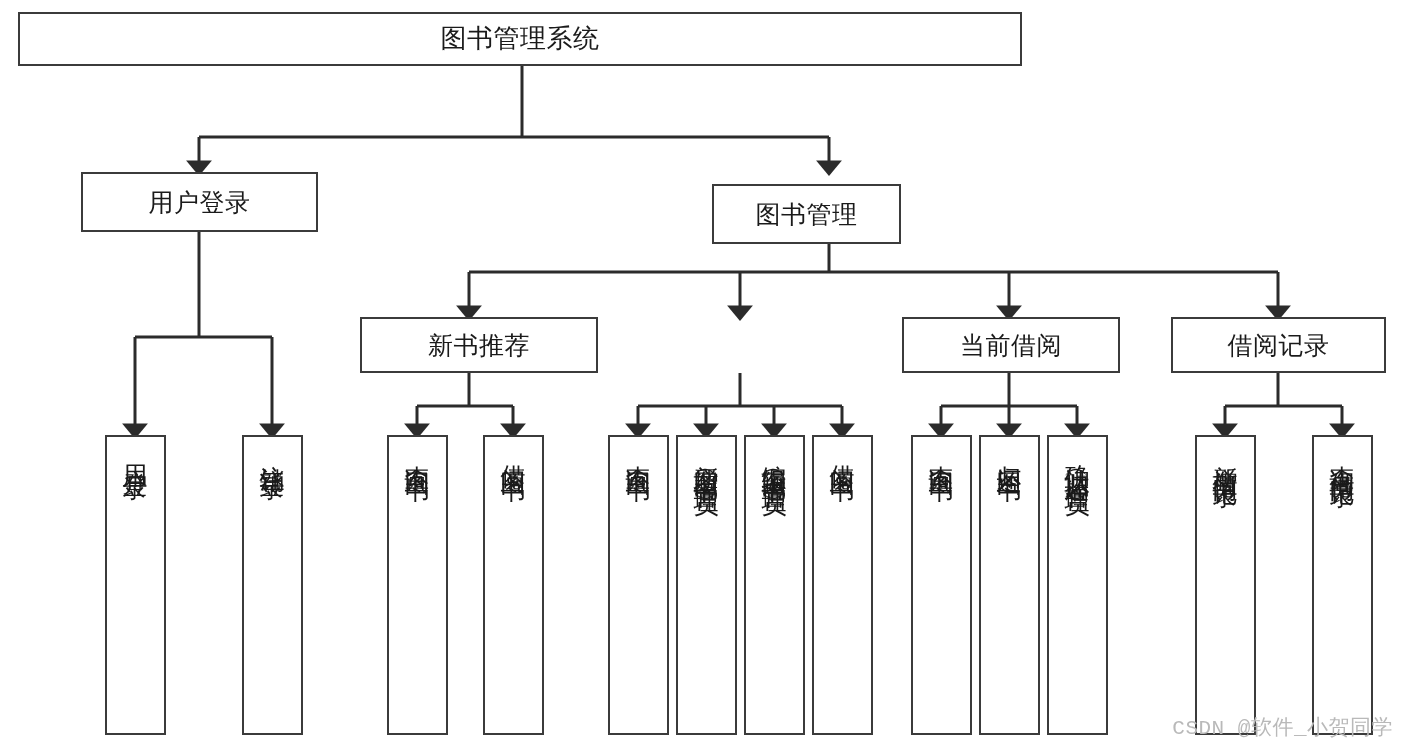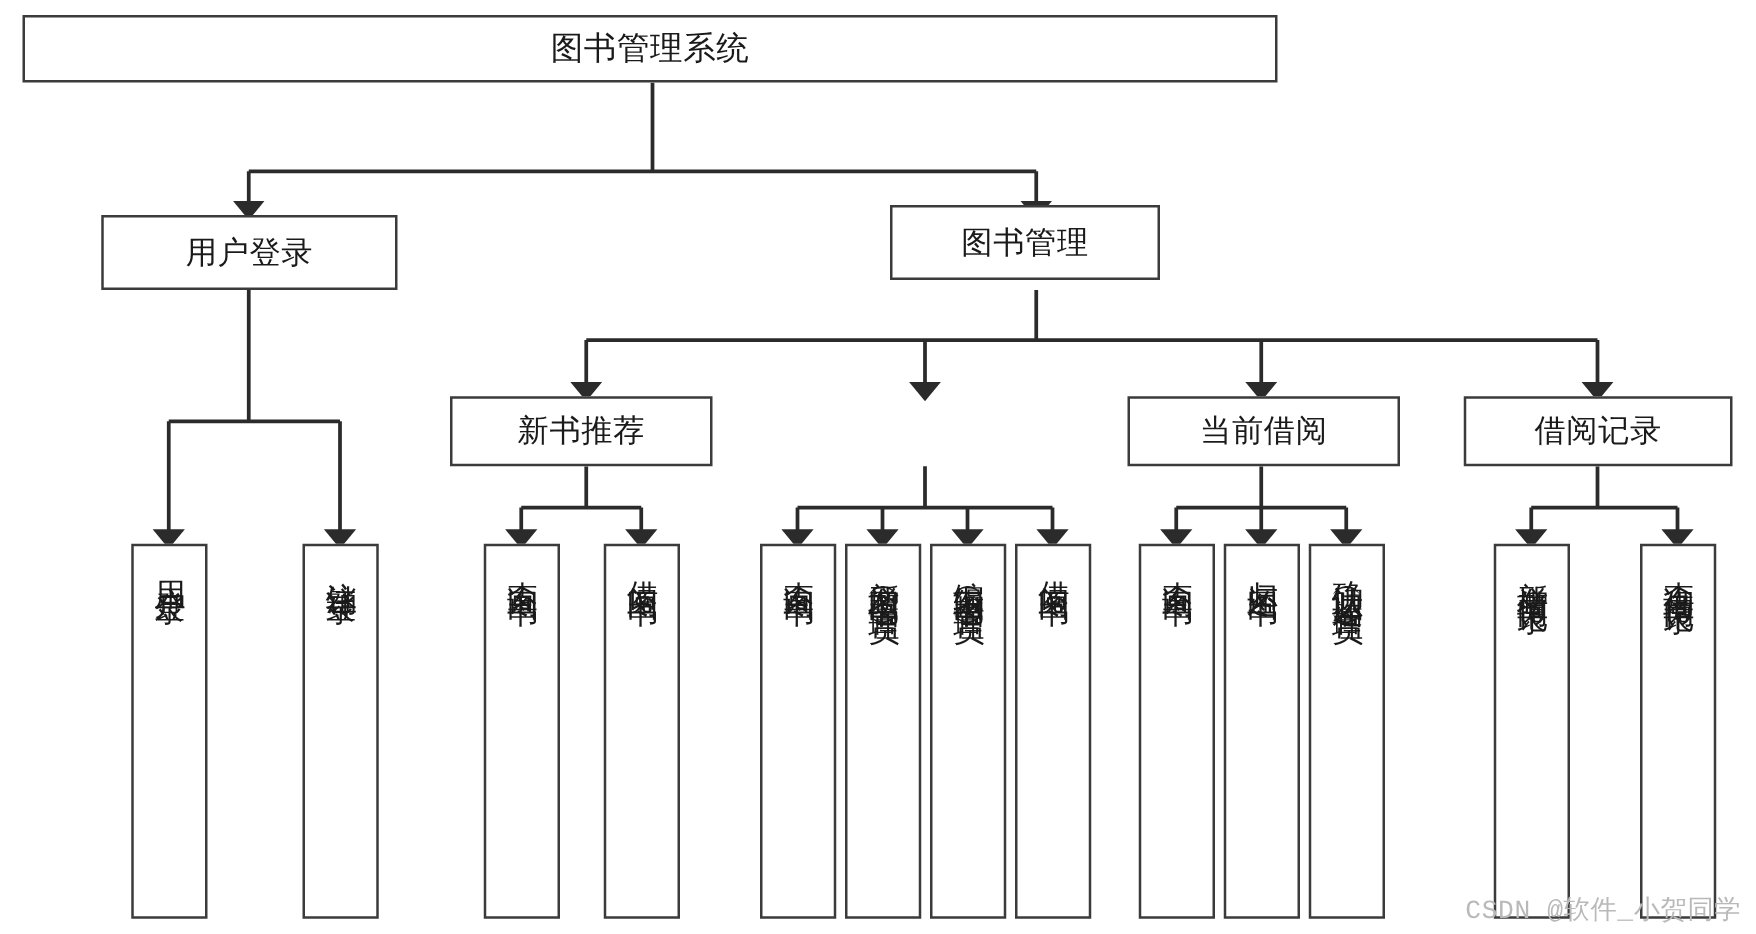--- a/index.html
+++ b/index.html
@@ -135,25 +135,25 @@
   </svg>
 
   <div class="node horiz root" style="left:18px; top:12px; width:1004px; height:54px;">
     <span class="label">图书管理系统</span>
   </div>
 
   <div class="node horiz" style="left:81px; top:172px; width:237px; height:60px;">
     <span class="label">用户登录</span>
   </div>
 
-  <div class="node horiz" style="left:712px; top:164px; width:216px; height:60px;">
+  <div class="node horiz" style="left:712px; top:184px; width:189px; height:60px;">
     <span class="label">图书管理</span>
   </div>
 
-  <div class="node horiz" style="left:360px; top:317px; width:210px; height:56px;">
+  <div class="node horiz" style="left:360px; top:317px; width:238px; height:56px;">
     <span class="label">新书推荐</span>
   </div>
 
 
   <div class="node horiz" style="left:902px; top:317px; width:218px; height:56px;">
     <span class="label">当前借阅</span>
   </div>
 
   <div class="node horiz" style="left:1171px; top:317px; width:215px; height:56px;">
     <span class="label">借阅记录</span>

